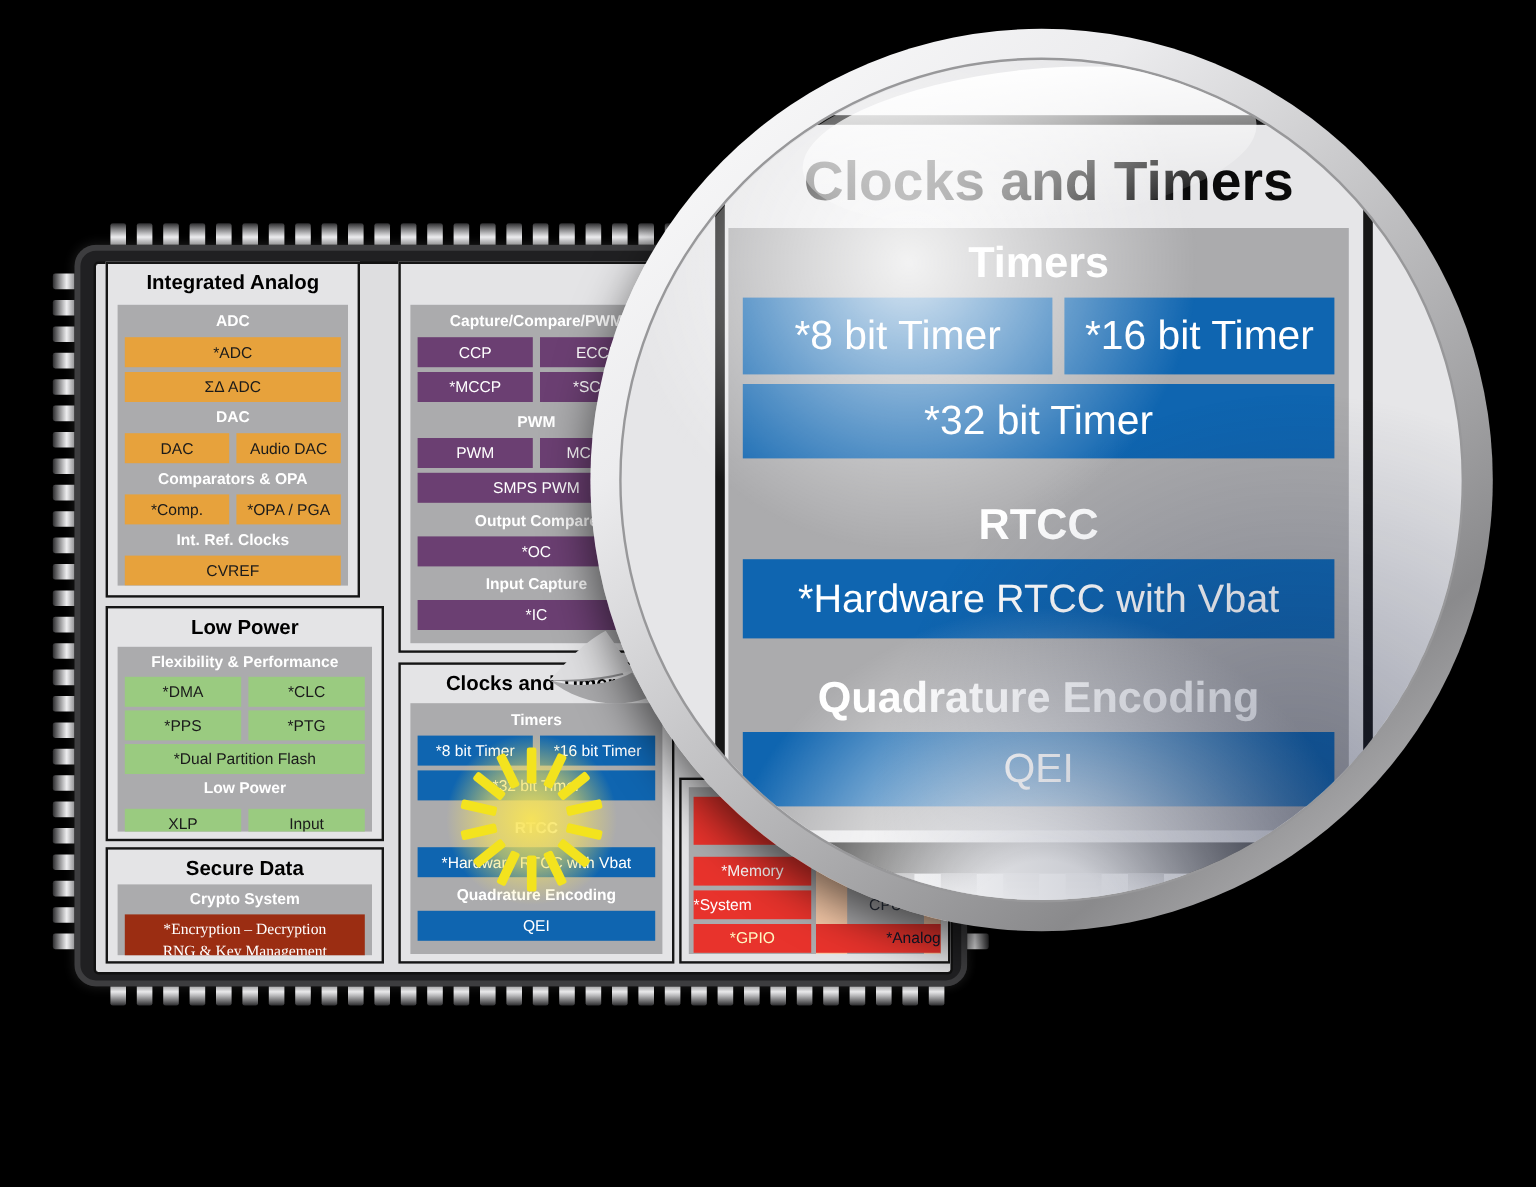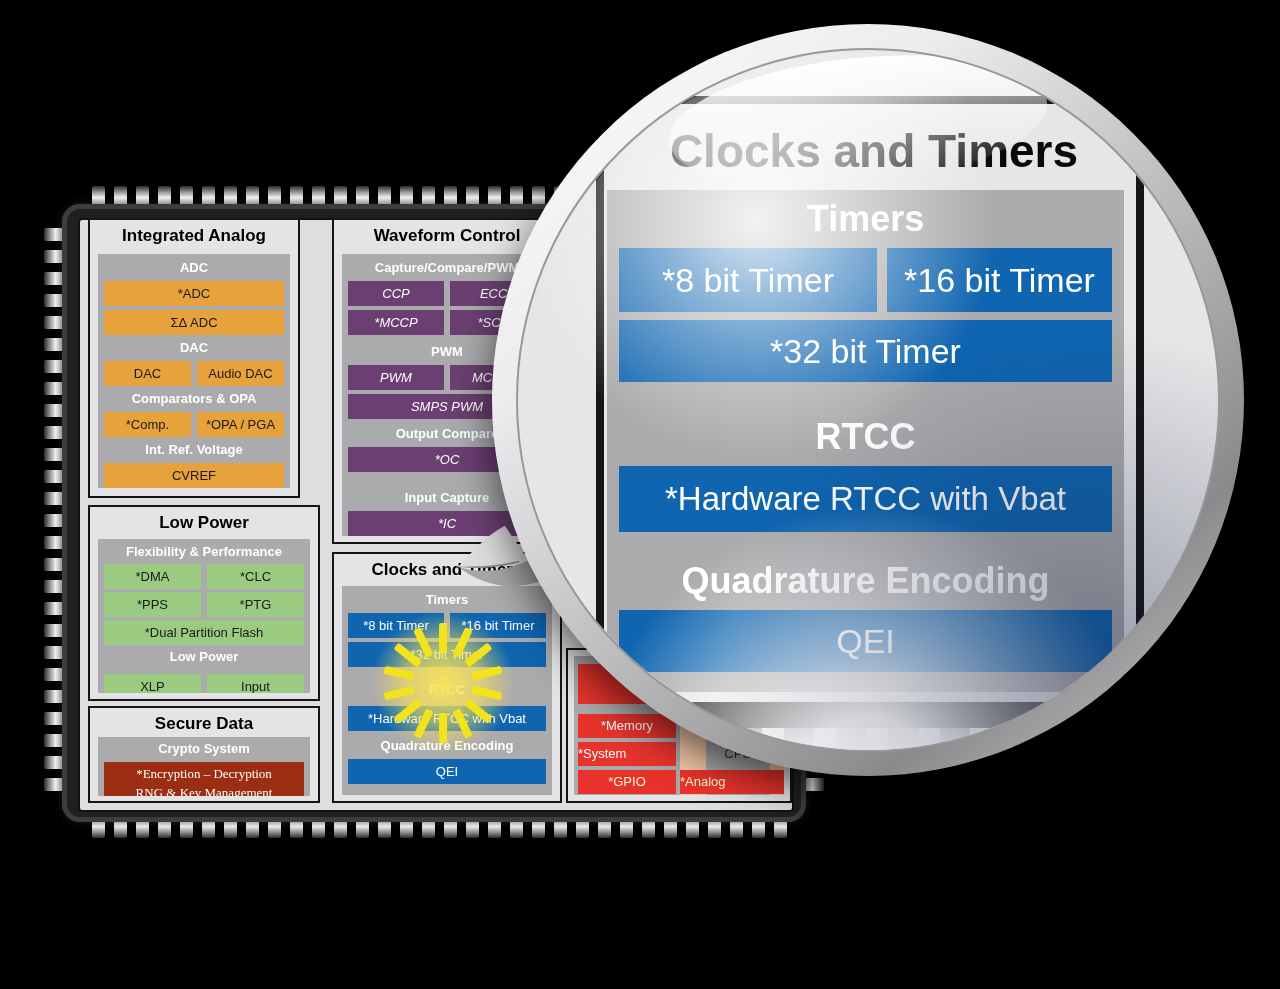--- a/index.html
+++ b/index.html
@@ -26,21 +26,21 @@
   
   .section{position:absolute;background:#E4E4E6;border:2px solid #151515;box-sizing:border-box;}
   .sec-title{font-weight:bold;font-size:17px;color:#000;text-align:center;padding-top:6px;height:28px;box-sizing:border-box;}
   .panel{position:absolute;left:8px;right:8px;background:#ABABAD;padding:3px 4px 4px 4px;box-sizing:border-box;overflow:hidden;}
   .hdr{color:#fff;font-weight:bold;font-size:13px;text-align:center;height:18px;line-height:18px;margin:2px 0 0 0;}
   .pbox{height:25px;line-height:25px;font-size:13px;text-align:center;margin:4px 2px;}
   .ppair{display:flex;gap:6px;margin:4px 2px;}
   .ppair .pbox{flex:1;margin:0;}
   .orange{background:#E7A23C;color:#1a1a1a;}
   .green{background:#9ACB80;color:#1a1a1a;}
-  .purple{background:#6B3F72;color:#fff;font-style:italic;}
+  .purple{background:#6B3F72;color:#fff;}
   .blue{background:#0F65B0;color:#fff;}
   .red{background:#E8332C;color:#fff;}
   .maroon{background:#9B2D12;color:#fff;font-family:Liberation Serif, serif;}
   .peach{background:#F6C9A8;}
 
   .crypto{height:40px;font-size:13px;line-height:19px;text-align:center;margin:4px 2px;padding-top:2px;box-sizing:border-box;}
 
   
   .burst{position:absolute;left:383px;top:623px;width:120px;height:120px;}
   .glow{position:absolute;left:-12px;top:-12px;width:144px;height:144px;border-radius:50%;
@@ -210,21 +210,21 @@
       <div class="hdr">DAC</div>
       <div class="ppair">
         <div class="pbox orange">DAC</div>
         <div class="pbox orange">Audio DAC</div>
       </div>
       <div class="hdr">Comparators &amp; OPA</div>
       <div class="ppair">
         <div class="pbox orange">*Comp.</div>
         <div class="pbox orange">*OPA / PGA</div>
       </div>
-      <div class="hdr">Int. Ref. Voltage</div>
+      <div class="hdr">Int. Ref. Clocks</div>
       <div class="pbox orange">CVREF</div>
     </div>
   </div>
 
   <div class="section" style="left:88px;top:505px;width:232px;height:196px;">
     <div class="sec-title">Low Power</div>
     <div class="panel" style="top:32px;bottom:6px;padding-top:2px;">
       <div class="hdr">Flexibility &amp; Performance</div>
       <div class="ppair" style="margin:3px 2px;">
         <div class="pbox green">*DMA</div>
@@ -248,40 +248,39 @@
     <div class="panel" style="top:29px;bottom:5px;padding-top:1px;">
       <div class="hdr">Crypto System</div>
       <div class="crypto maroon">
         <div>*Encryption – Decryption</div>
         <div>RNG &amp; Key Management</div>
       </div>
     </div>
   </div>
 
   <div class="section" style="left:332px;top:218px;width:230px;height:326px;">
-    <div class="sec-title">Waveform Control</div>
     <div class="panel" style="top:34px;bottom:6px;">
       <div class="hdr">Capture/Compare/PWM</div>
       <div class="ppair">
         <div class="pbox purple">CCP</div>
         <div class="pbox purple">ECCP</div>
       </div>
       <div class="ppair">
         <div class="pbox purple">*MCCP</div>
         <div class="pbox purple">*SCCP</div>
       </div>
       <div class="hdr" style="margin-top:8px;">PWM</div>
       <div class="ppair">
         <div class="pbox purple">PWM</div>
         <div class="pbox purple">MCPWM</div>
       </div>
       <div class="pbox purple">SMPS PWM</div>
       <div class="hdr" style="margin-top:6px;">Output Compare</div>
       <div class="pbox purple">*OC</div>
-      <div class="hdr" style="margin-top:17px;">Input Capture</div>
+      <div class="hdr" style="margin-top:6px;">Input Capture</div>
       <div class="pbox purple">*IC</div>
     </div>
   </div>
 
   <div class="section" style="left:332px;top:552px;width:230px;height:251px;">
     <div class="sec-title">Clocks and Timers</div>
     <div class="panel" style="top:32px;bottom:6px;">
       <div class="hdr">Timers</div>
       <div class="ppair">
         <div class="pbox blue">*8 bit Timer</div>
@@ -298,21 +297,21 @@
   <div class="section" style="left:566px;top:648px;width:226px;height:155px;">
     <div class="panel" style="top:6px;bottom:6px;left:6px;right:6px;padding:0;">
       <div class="abs red" style="left:4px;top:8px;width:98px;height:40px;"></div>
       <div class="abs peach" style="left:106px;top:58px;width:26px;height:82px;"></div>
       <div class="abs peach" style="left:196px;top:58px;width:14px;height:82px;"></div>
       <div class="abs" style="left:134px;top:58px;width:60px;height:24px;color:#fff;font-weight:bold;font-size:12px;text-align:center;line-height:24px;">Clocking</div>
       <div class="abs" style="left:134px;top:86px;width:60px;height:24px;color:#2c3340;font-size:13px;text-align:center;line-height:24px;">CPU</div>
       <div class="abs red" style="left:4px;top:58px;width:98px;height:24px;font-size:13px;color:#fff;text-align:center;line-height:24px;">*Memory</div>
       <div class="abs red" style="left:4px;top:86px;width:98px;height:24px;font-size:13px;color:#fff;text-align:left;line-height:24px;">*System</div>
       <div class="abs red" style="left:4px;top:114px;width:98px;height:24px;font-size:13px;color:#fef9c3;text-align:center;line-height:24px;">*GPIO</div>
-      <div class="abs red" style="left:106px;top:114px;width:104px;height:24px;font-size:13px;color:#fef9c3;text-align:left;line-height:24px;">*Analog</div>
+      <div class="abs red" style="left:106px;top:114px;width:104px;height:24px;font-size:13px;color:#0f172a;text-align:right;line-height:24px;">*Analog</div>
     </div>
   </div>
 
   <div class="burst" id="burst">
     <div class="glow"></div>
   <div class="ray" style="transform: rotate(0deg);"></div>
       <div class="ray" style="transform: rotate(25.7deg);"></div>
       <div class="ray" style="transform: rotate(51.4deg);"></div>
       <div class="ray" style="transform: rotate(77.1deg);"></div>
       <div class="ray" style="transform: rotate(102.8deg);"></div>

